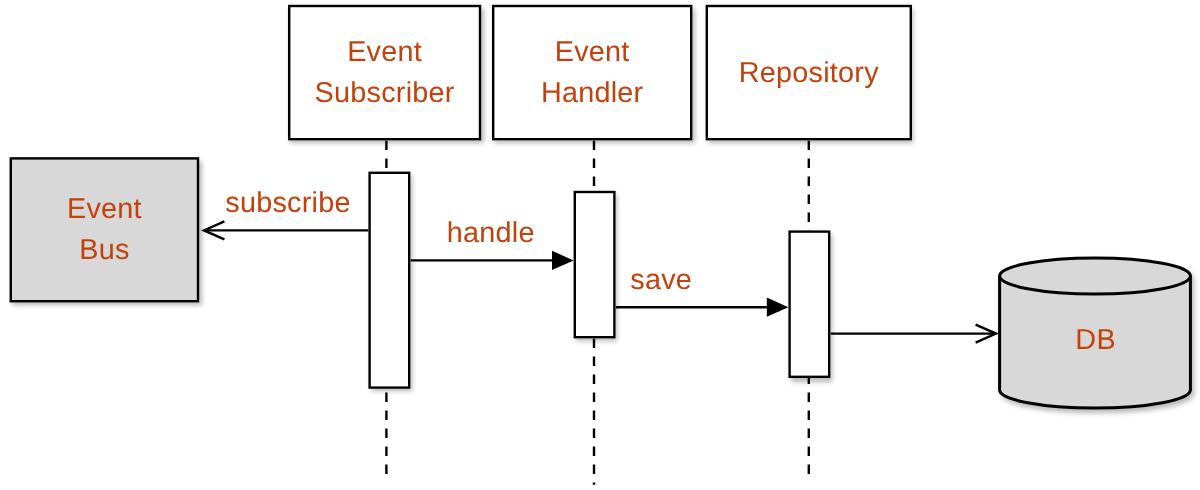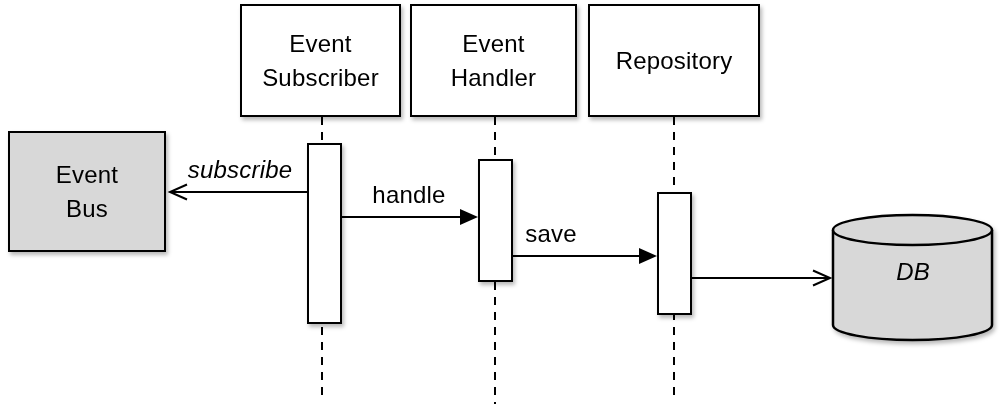--- a/index.html
+++ b/index.html
@@ -3,21 +3,21 @@
 <meta charset="utf-8">
 <style>
   * { margin: 0; padding: 0; box-sizing: border-box; }
   html, body { background: #ffffff; }
   .stage {
     position: relative;
     width: 1000px;
     height: 408px;
     background: #ffffff;
     font-family: "Liberation Sans", sans-serif;
-    color: #000000;
+    color: #c2410c;
     overflow: hidden;
   }
   .layer { position: absolute; left: 0; top: 0; width: 1000px; height: 408px; }
   .ln { stroke: #000000; stroke-width: 2; }
   .dash { stroke-dasharray: 8 7; }
   .shadowed { filter: drop-shadow(2px 3px 2px rgba(0,0,0,0.28)); }
   .pbox {
     position: absolute;
     background: #ffffff;
     border: 2px solid #000000;
@@ -89,19 +89,19 @@
 Handler</div>
   <div class="pbox" style="left:588px; top:4px; width:172px; height:113px;">Repository</div>
 
   <div class="pbox gray" style="left:8px; top:131px; width:158px; height:121px;">Event
 Bus</div>
 
   <div class="act" style="left:307px; top:143px; width:35px; height:181px;"></div>
   <div class="act" style="left:478px; top:159px; width:35px; height:123px;"></div>
   <div class="act" style="left:657px; top:192px; width:35px; height:123px;"></div>
 
-  <div class="msg" style="left:240px; top:170px;font-style:italic;">subscribe</div>
+  <div class="msg" style="left:240px; top:170px;">subscribe</div>
   <div class="msg" style="left:409px; top:195px;">handle</div>
   <div class="msg" style="left:551px; top:234px;">save</div>
 
-  <div class="msg" style="left:913px; top:272px;font-style:italic;">DB</div>
+  <div class="msg" style="left:913px; top:284px;">DB</div>
 
 </div>
 
 </body></html>

